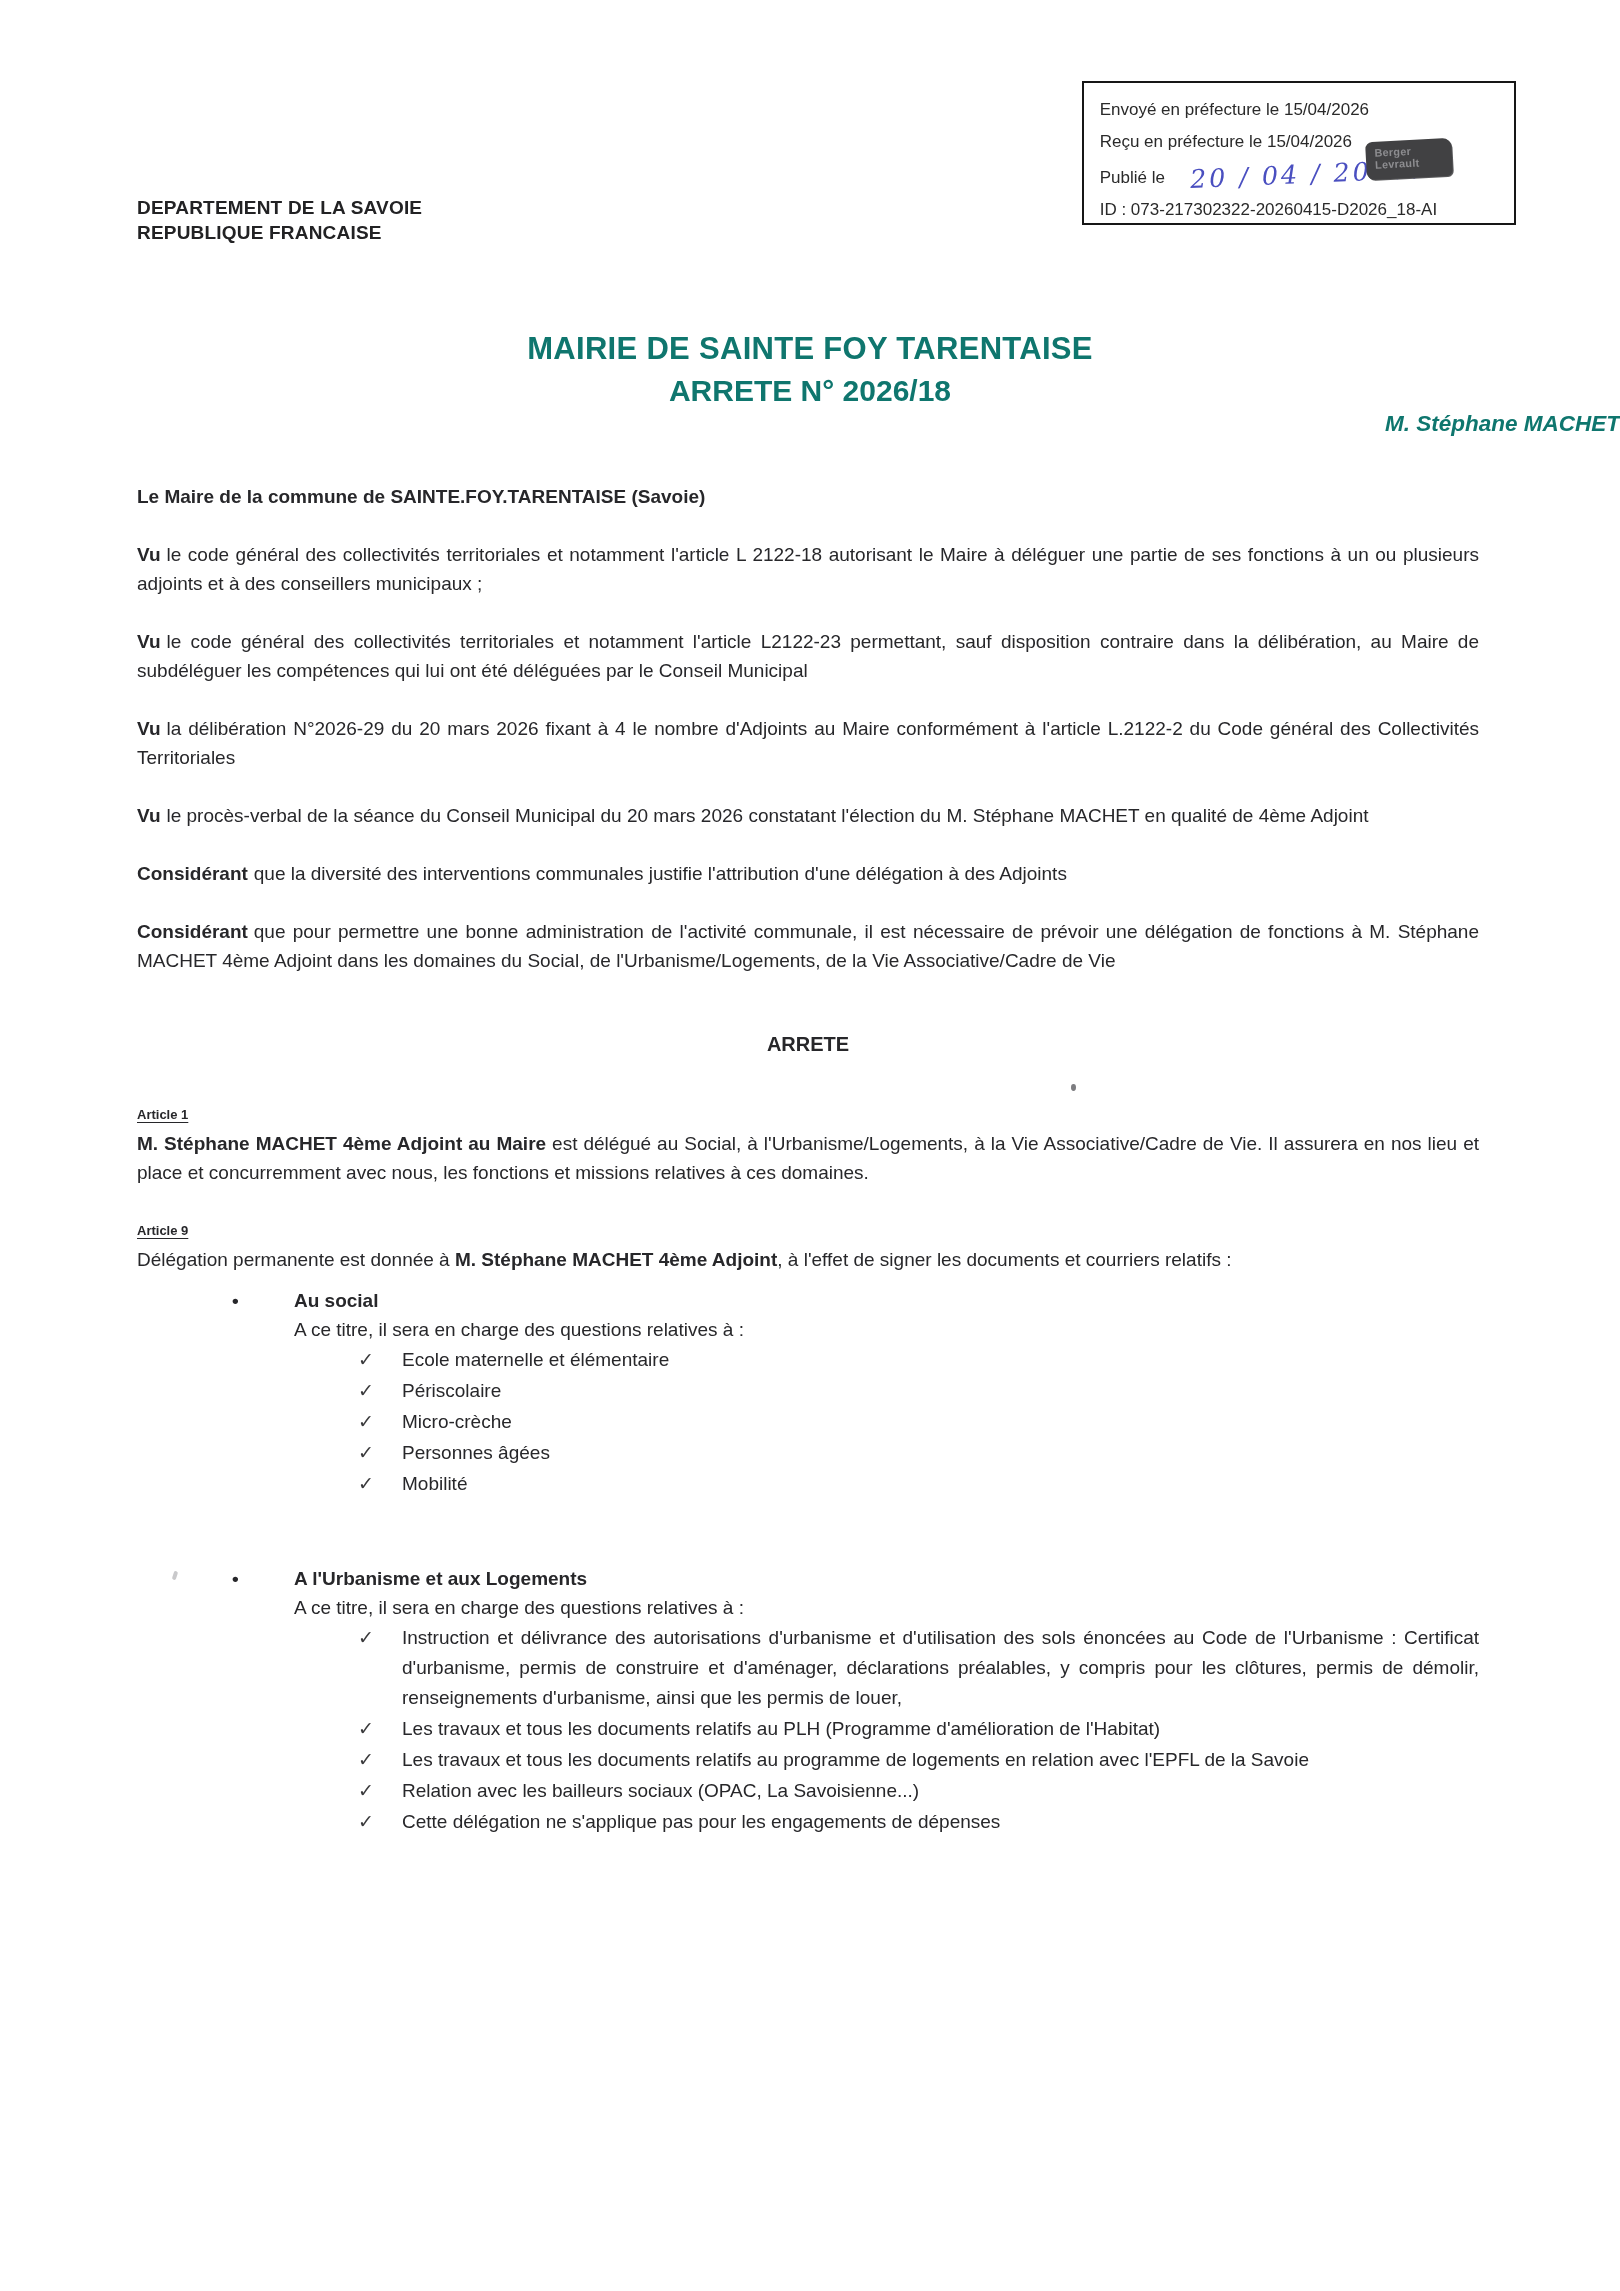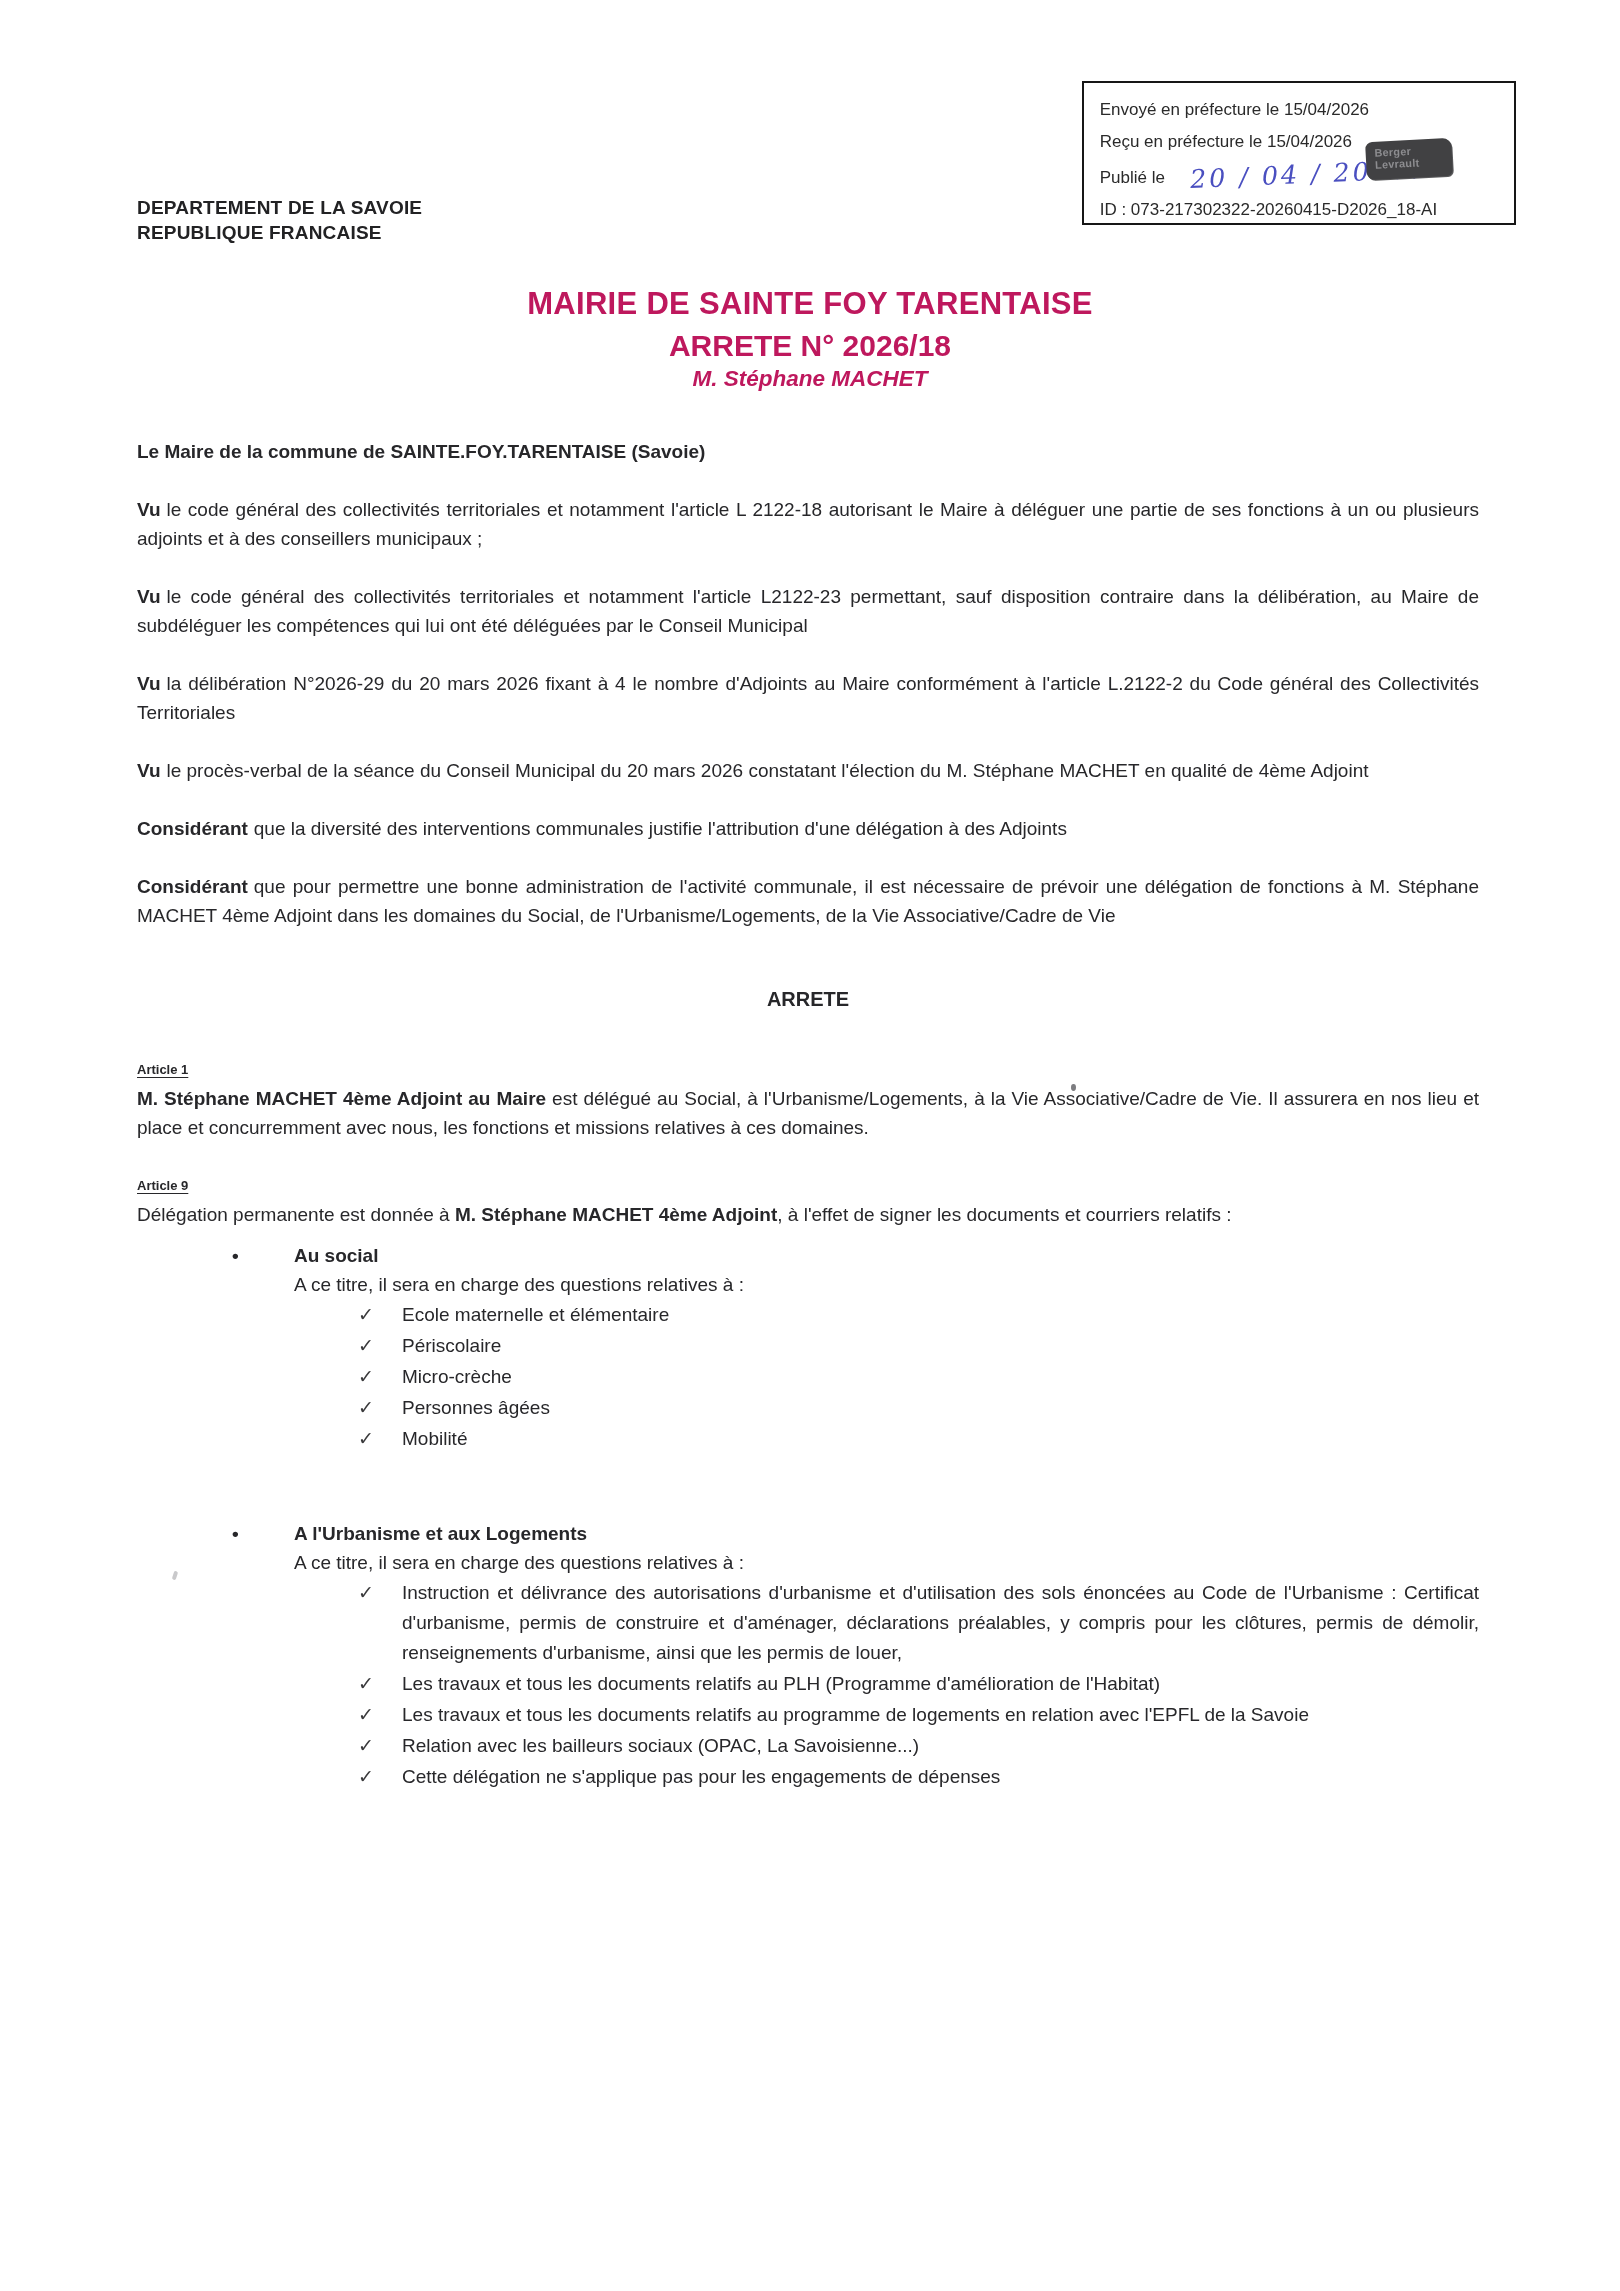--- a/index.html
+++ b/index.html
@@ -65,25 +65,25 @@
     top: 196px;
     font-weight: bold;
     font-size: 19px;
     line-height: 24.5px;
     letter-spacing: 0.2px;
     color: #222224;
   }
 
   
   .flow { position: absolute; left: 0; top: 286px; width: 1620px; }
-  .titles { text-align: center; color: #be185d; }
+  .titles { text-align: center; color: #0f766e; margin-top: 45px; }
   .t1 { font-size: 31px; font-weight: bold; letter-spacing: 0.3px; }
   .t2 { font-size: 30px; font-weight: bold; margin-top: 6.9px; }
   .t3 { font-size: 22.5px; font-weight: bold; font-style: italic; margin-top: 10.8px; }
-  .t4 { font-size: 22.5px; font-weight: bold; font-style: italic; margin-top: 2.9px; }
+  .t4 { font-size: 22.5px; font-weight: bold; font-style: italic; margin-top: 2.9px; text-align: right; }
 
   .content {
     margin: 45px 141px 0 137px;
     font-size: 19px;
     line-height: 29px;
     color: #27272a;
   }
   .intro { font-weight: bold; margin-bottom: 29px; }
   .recital { text-align: justify; margin-bottom: 29px; }
   .recital .lbl { font-weight: bold; margin-right: 5.9px; }

